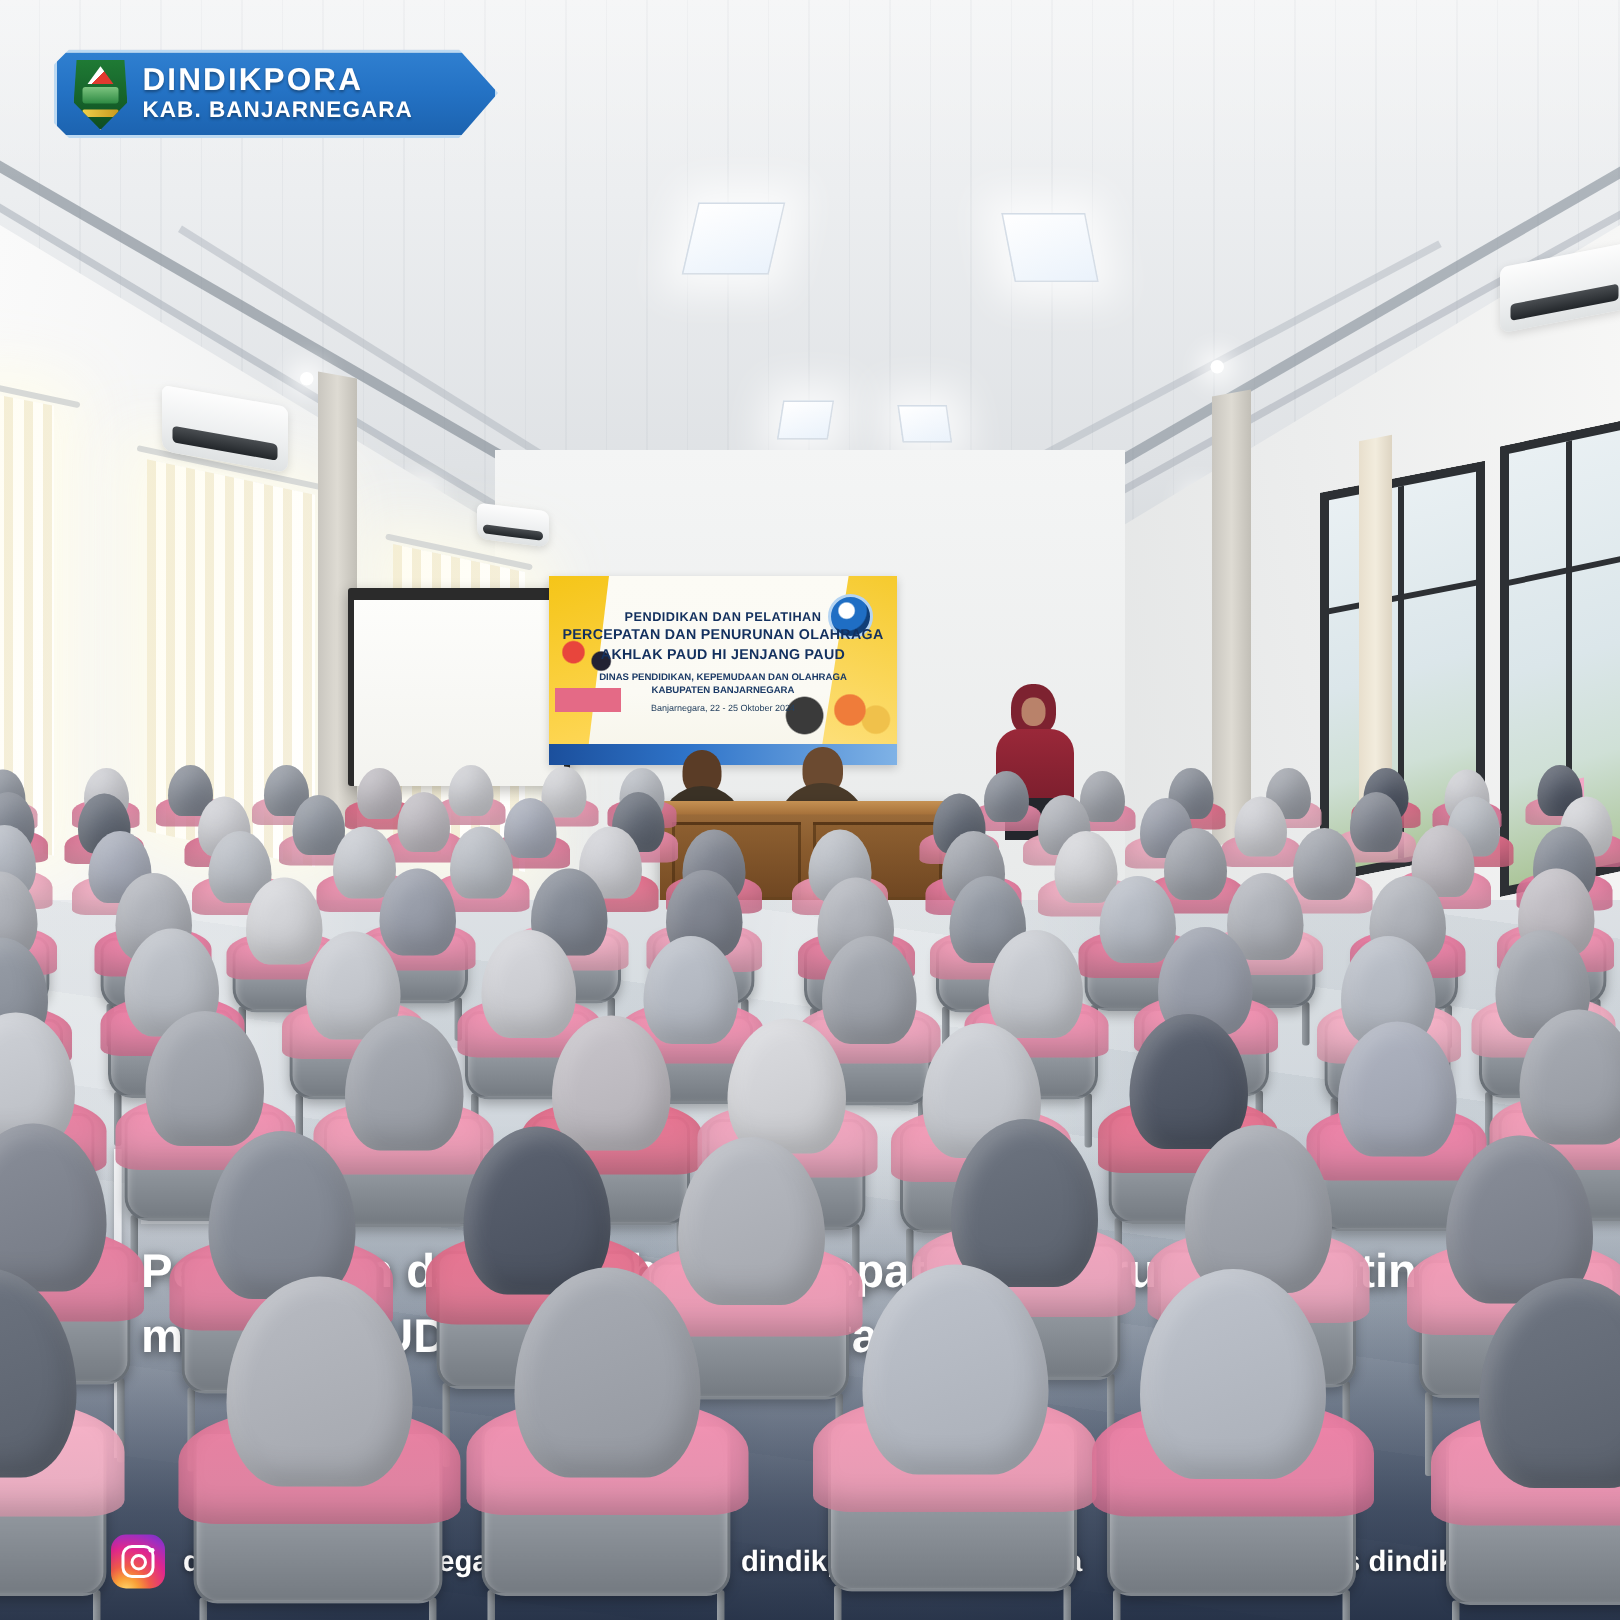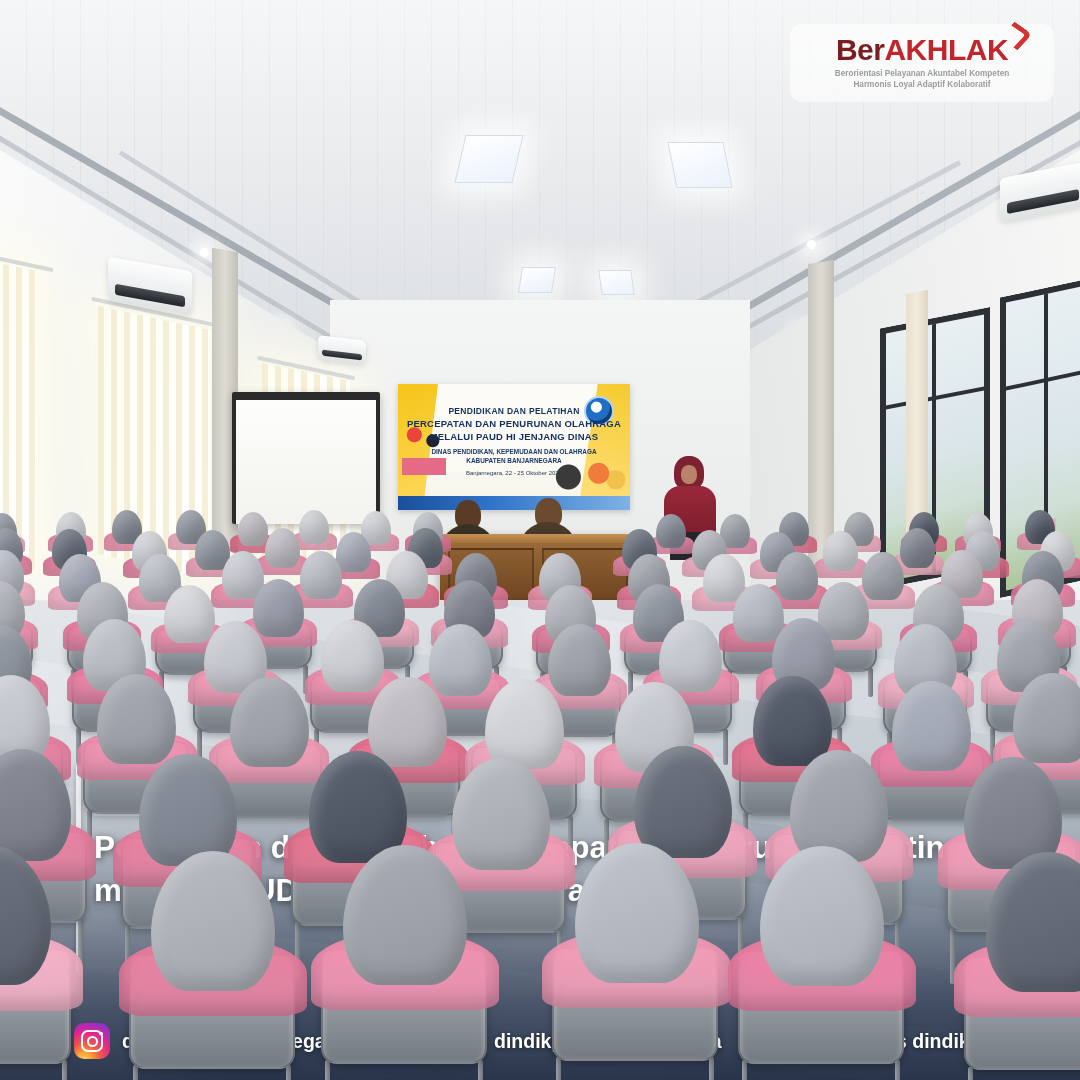--- a/index.html
+++ b/index.html
@@ -117,21 +117,21 @@
     background:#2b2b2b; border-radius:2px;
     box-shadow:0 3px 9px rgba(0,0,0,.25);
   }
   .screen-face {
     position:absolute; left:4px; top:8px; right:4px; bottom:0;
     background:linear-gradient(180deg,#fdfdfb,#f3f3ef);
   }
 
   
   .banner {
-    position:absolute; left:398px; top:384px; width:232px; height:126px;
+    position:absolute; left:366px; top:384px; width:232px; height:126px;
     background:linear-gradient(180deg,#fcfbf5 0%,#fbfaf4 62%,#f6f4e8 100%);
     overflow:hidden; box-shadow:0 2px 6px rgba(0,0,0,.18);
   }
   .banner .yellow-l { position:absolute; left:0; top:0; width:40px; height:100%;
     background:linear-gradient(160deg,#f5c518,#ffd95e); clip-path:polygon(0 0,100% 0,62% 100%,0 100%); }
   .banner .yellow-r { position:absolute; right:0; top:0; width:52px; height:100%;
     background:linear-gradient(200deg,#f5c518,#ffdf75); clip-path:polygon(38% 0,100% 0,100% 100%,0 100%); opacity:.9; }
   .banner .blue-strip { position:absolute; left:0; bottom:0; width:100%; height:14px;
     background:linear-gradient(90deg,#1b4f9c,#2f74c9 40%,#7fb2e6); }
   .banner .kids { position:absolute; left:4px; top:36px; width:44px; height:74px;
@@ -393,21 +393,21 @@
     </div>
 
     <div class="banner">
       <div class="yellow-l"></div>
       <div class="yellow-r"></div>
       <div class="kids"></div>
       <div class="kids2"></div>
       <div class="banner-logo"></div>
       <div class="banner-txt bt1">PENDIDIKAN DAN PELATIHAN</div>
       <div class="banner-txt bt2">PERCEPATAN DAN PENURUNAN OLAHRAGA</div>
-      <div class="banner-txt bt3">MELALUI PAUD HI JENJANG DINAS</div>
+      <div class="banner-txt bt3">AKHLAK PAUD HI JENJANG PAUD</div>
       <div class="banner-txt bt4">DINAS PENDIDIKAN, KEPEMUDAAN DAN OLAHRAGA</div>
       <div class="banner-txt bt5">KABUPATEN BANJARNEGARA</div>
       <div class="banner-txt bt6">Banjarnegara, 22 - 25 Oktober 2024</div>
       <div class="blue-strip"></div>
     </div>
 
     <div class="person-head" style="left:455px;top:500px;width:26px;height:30px;background:#5a3c26"></div>
     <div class="person-body" style="left:440px;top:524px;width:56px;height:36px;background:#3b3226"></div>
     <div class="person-head" style="left:535px;top:498px;width:27px;height:31px;background:#6b4a30"></div>
     <div class="person-body" style="left:518px;top:522px;width:60px;height:40px;background:#4a3b2a"></div>
@@ -901,31 +901,32 @@
         <div class="att" style="left:986.2497952480194px;top:852.1001674958039px;width:124px;height:140px;z-index:170">
           <div class="shoulders" style="top:86.8px;height:78.4px;background:linear-gradient(180deg,#f28fb0,#f28fb0cc)"></div>
           <div class="hijab" style="background:linear-gradient(160deg,#6f7682,#59606c)"></div>
         </div>
       </div>
 
     <div class="top-shade"></div>
     <div class="bottom-shade"></div>
   </div>
 
-
-  <div class="plate-akhlak">
-    <div class="akhlak-word">
-      <span class="ber">Ber</span><span>AKHLAK</span>
-      <span class="akhlak-swoosh"></span>
-    </div>
-    <div class="akhlak-sub">
-      <div>Berorientasi Pelayanan Akuntabel Kompeten</div>
-      <div>Harmonis Loyal Adaptif Kolaboratif</div>
+  <div class="badge-dindikpora">
+    <div class="crest">
+      <div class="peak"></div>
+        <div class="mid"></div>
+        <div class="base"></div>
+    </div>
+    <div class="badge-text">
+      <div class="badge-l1">DINDIKPORA</div>
+      <div class="badge-l2">KAB. BANJARNEGARA</div>
     </div>
   </div>
+
 
   <div class="cap-rule"></div>
   <div class="cap-chev">
     <span>BIDANG PAUD</span>
   </div>
   <div class="cap-title">Pendidikan dan Pelatihan Percepatan Penurunan Stunting melalui PAUD HI di Banjarnegara</div>
 
   <div class="social-bar">
     <div class="social s-ig">
       <div class="ic ic-ig">

